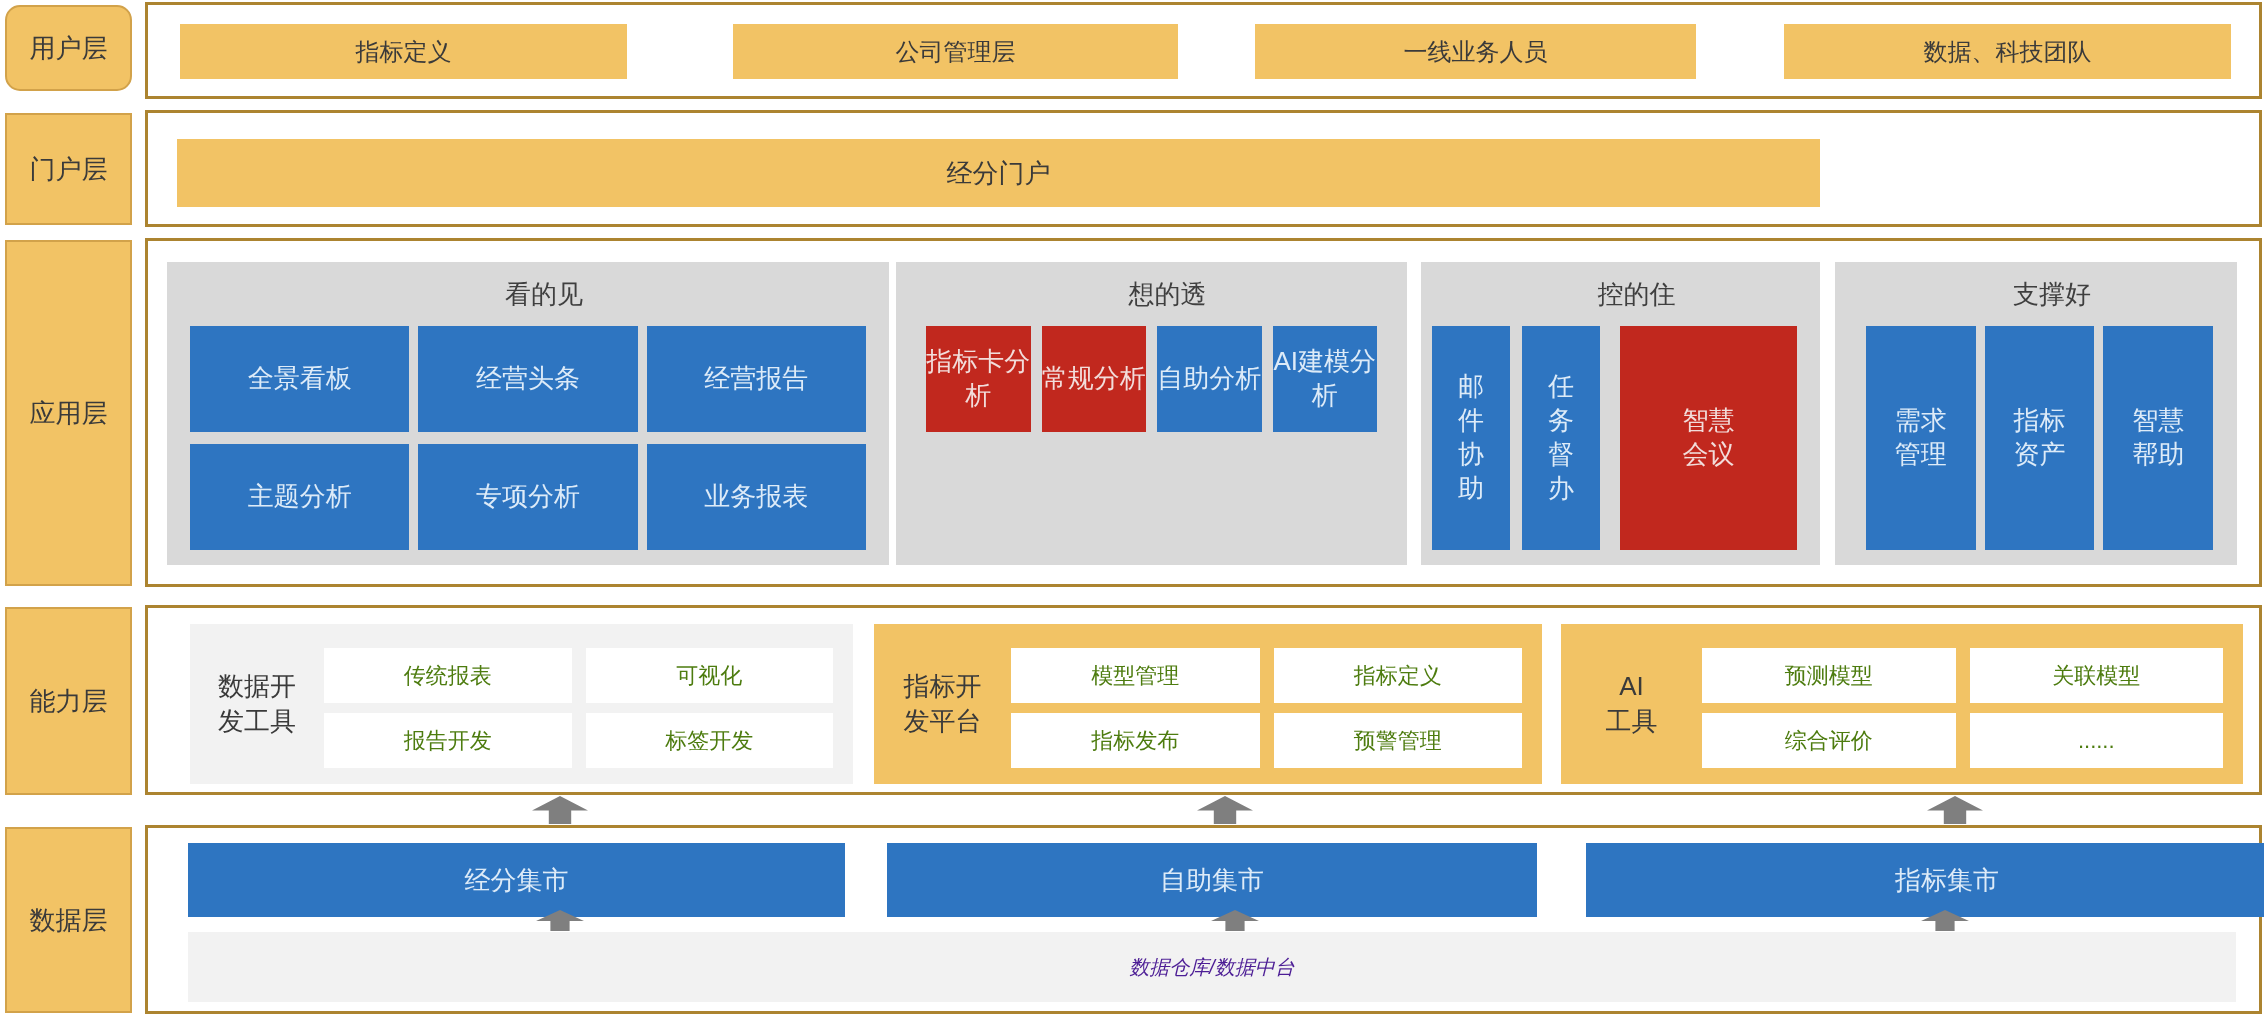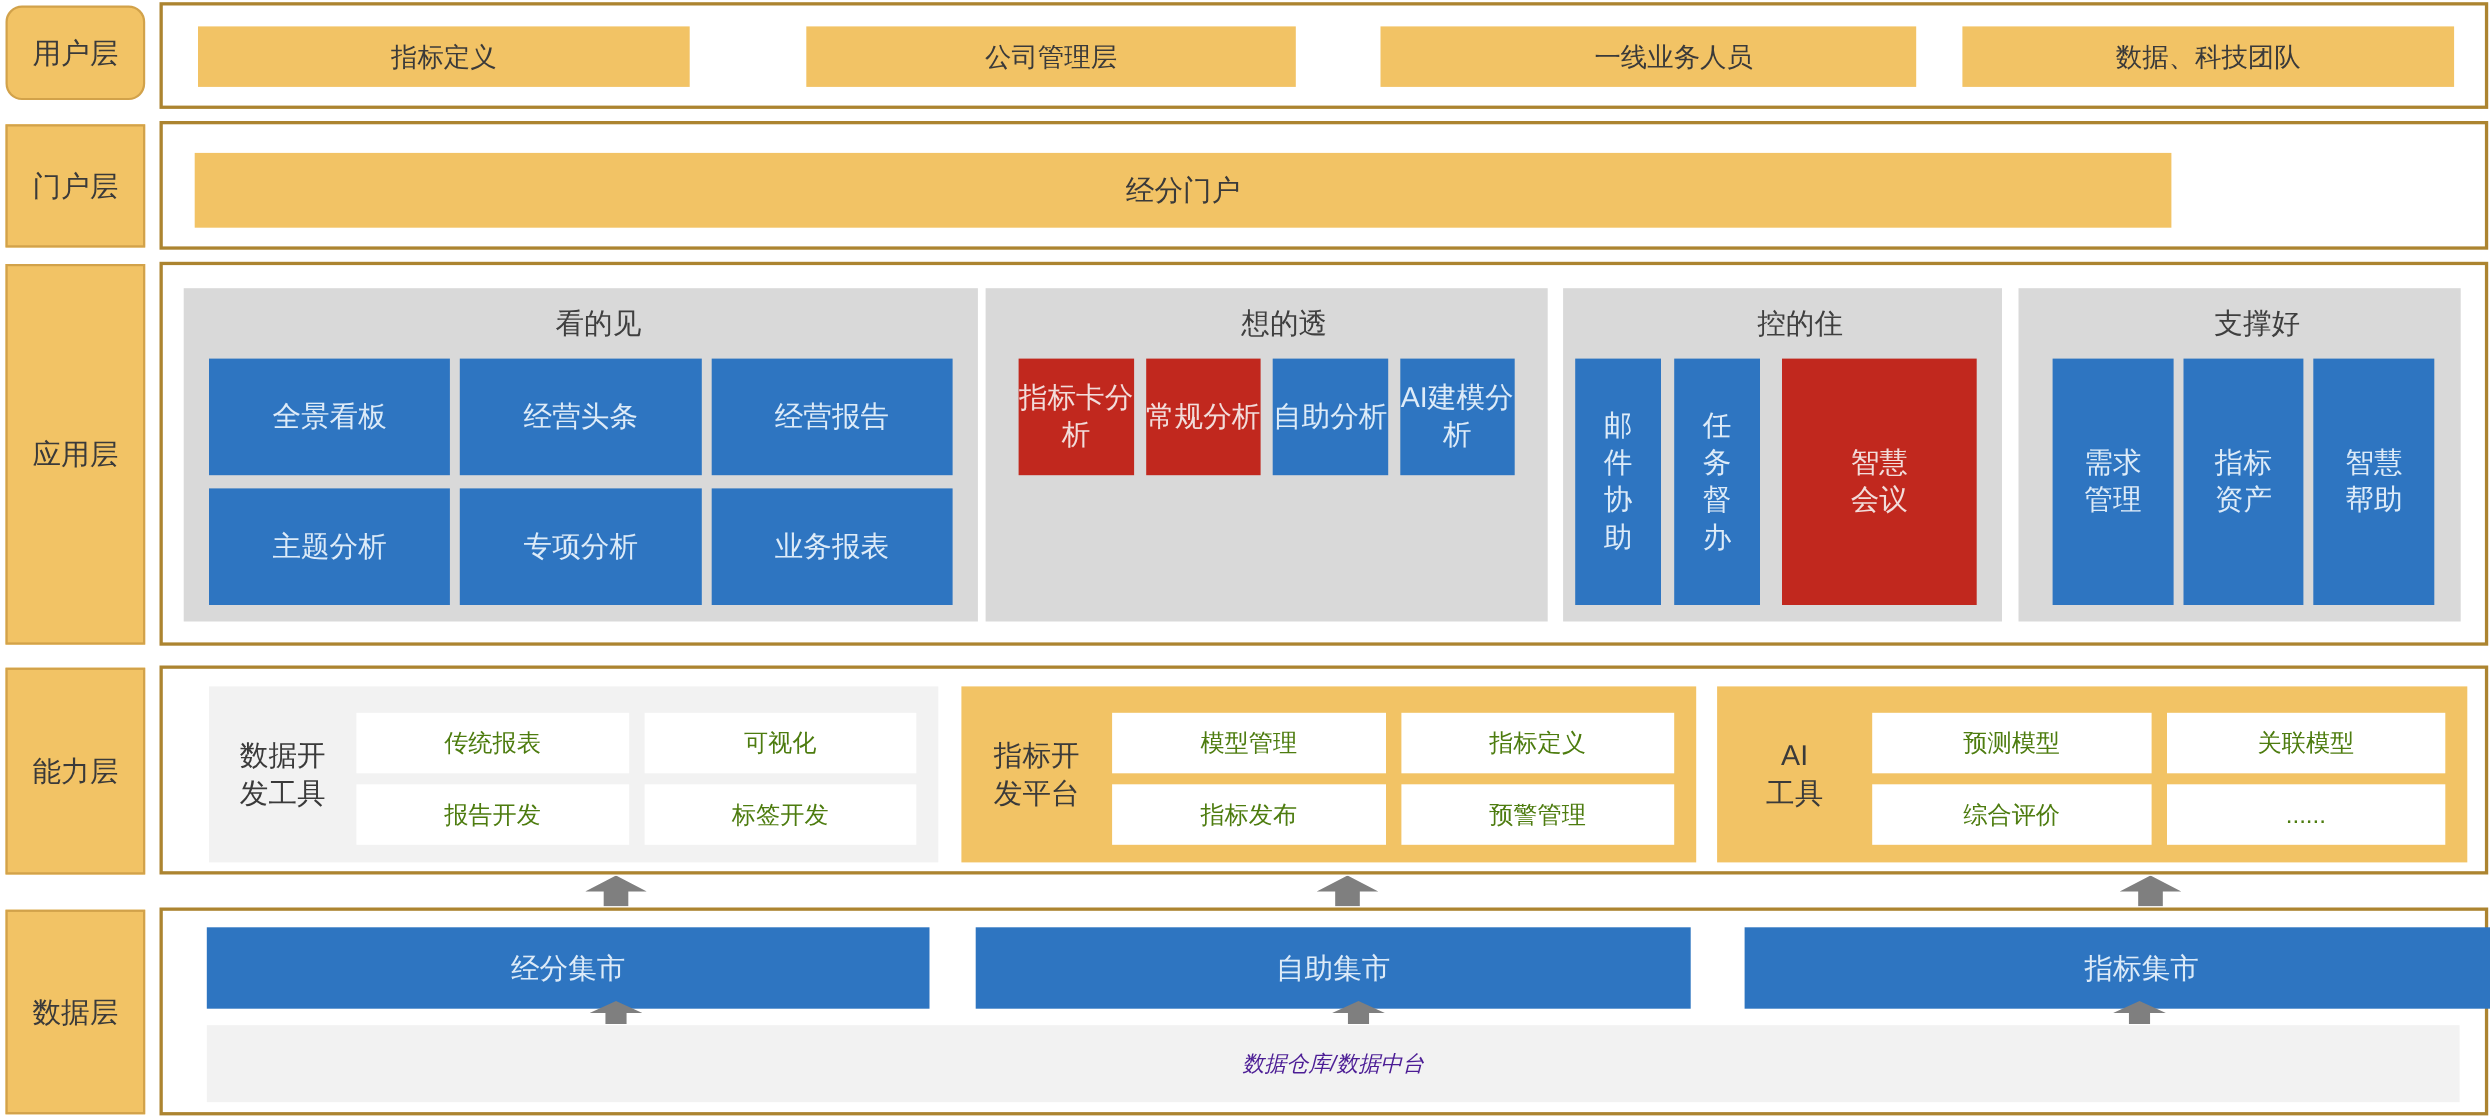--- a/index.html
+++ b/index.html
@@ -14,21 +14,21 @@
 
   
   .layer-box{position:absolute;left:145px;width:2117px;background:#fff;border:3px solid #AC8430;
       box-sizing:border-box;}
 
   
   .chip{position:absolute;top:19px;height:55px;background:#F2C365;display:flex;align-items:center;
       justify-content:center;font-size:24px;color:#3a3a3a;}
 
   
-  .banner{position:absolute;left:29px;width:1797px;top:26px;height:68px;background:#F2C365;
+  .banner{position:absolute;left:29px;width:1643px;top:26px;height:68px;background:#F2C365;
       display:flex;align-items:center;justify-content:center;font-size:26px;color:#3a3a3a;}
 
   
   .panel{position:absolute;top:21px;height:303px;background:#D9D9D9;box-sizing:border-box;}
   .sec-title{height:64px;display:flex;align-items:center;justify-content:center;
       font-size:26px;color:#3f3f3f;padding-left:32px;}
   .tile{display:flex;align-items:center;justify-content:center;font-size:26px;line-height:1.3;
       text-align:center;}
   .tile.blue{background:#2E75C1;color:#DDEBF8;}
   .tile.red{background:#C1281E;color:#F2DDDB;}
@@ -67,21 +67,21 @@
 
   <div class="layer-label" style="top:5px;height:86px;border-radius:15px;">用户层</div>
   <div class="layer-label" style="top:113px;height:112px;">门户层</div>
   <div class="layer-label" style="top:240px;height:346px;">应用层</div>
   <div class="layer-label" style="top:607px;height:188px;">能力层</div>
   <div class="layer-label" style="top:827px;height:186px;">数据层</div>
 
   <div class="layer-box" style="top:2px;height:97px;">
     <div class="chip" style="left:32px;width:447px;">指标定义</div>
     <div class="chip" style="left:585px;width:445px;">公司管理层</div>
-    <div class="chip" style="left:1107px;width:441px;padding-left:46px;">一线业务人员</div>
+    <div class="chip" style="left:1107px;width:441px;">一线业务人员</div>
     <div class="chip" style="left:1636px;width:447px;">数据、科技团队</div>
   </div>
 
   <div class="layer-box" style="top:110px;height:117px;">
     <div class="banner">经分门户</div>
   </div>
 
   <div class="layer-box" style="top:238px;height:349px;">
 
     <div class="panel" style="left:19px;width:722px;">

